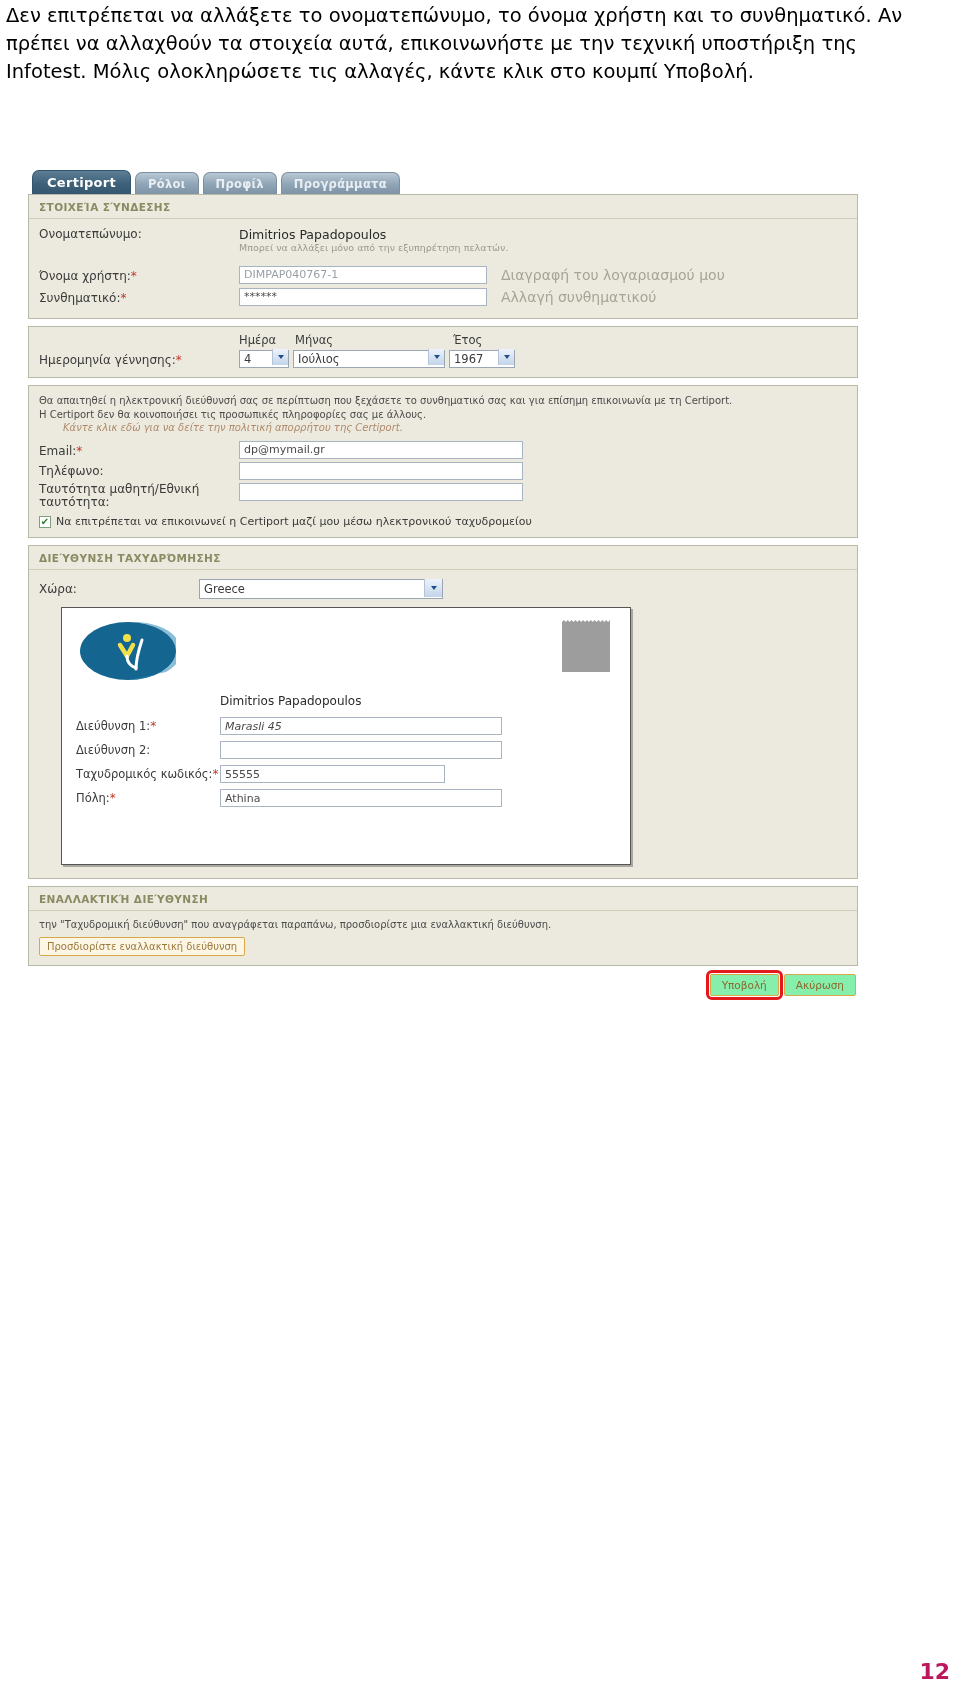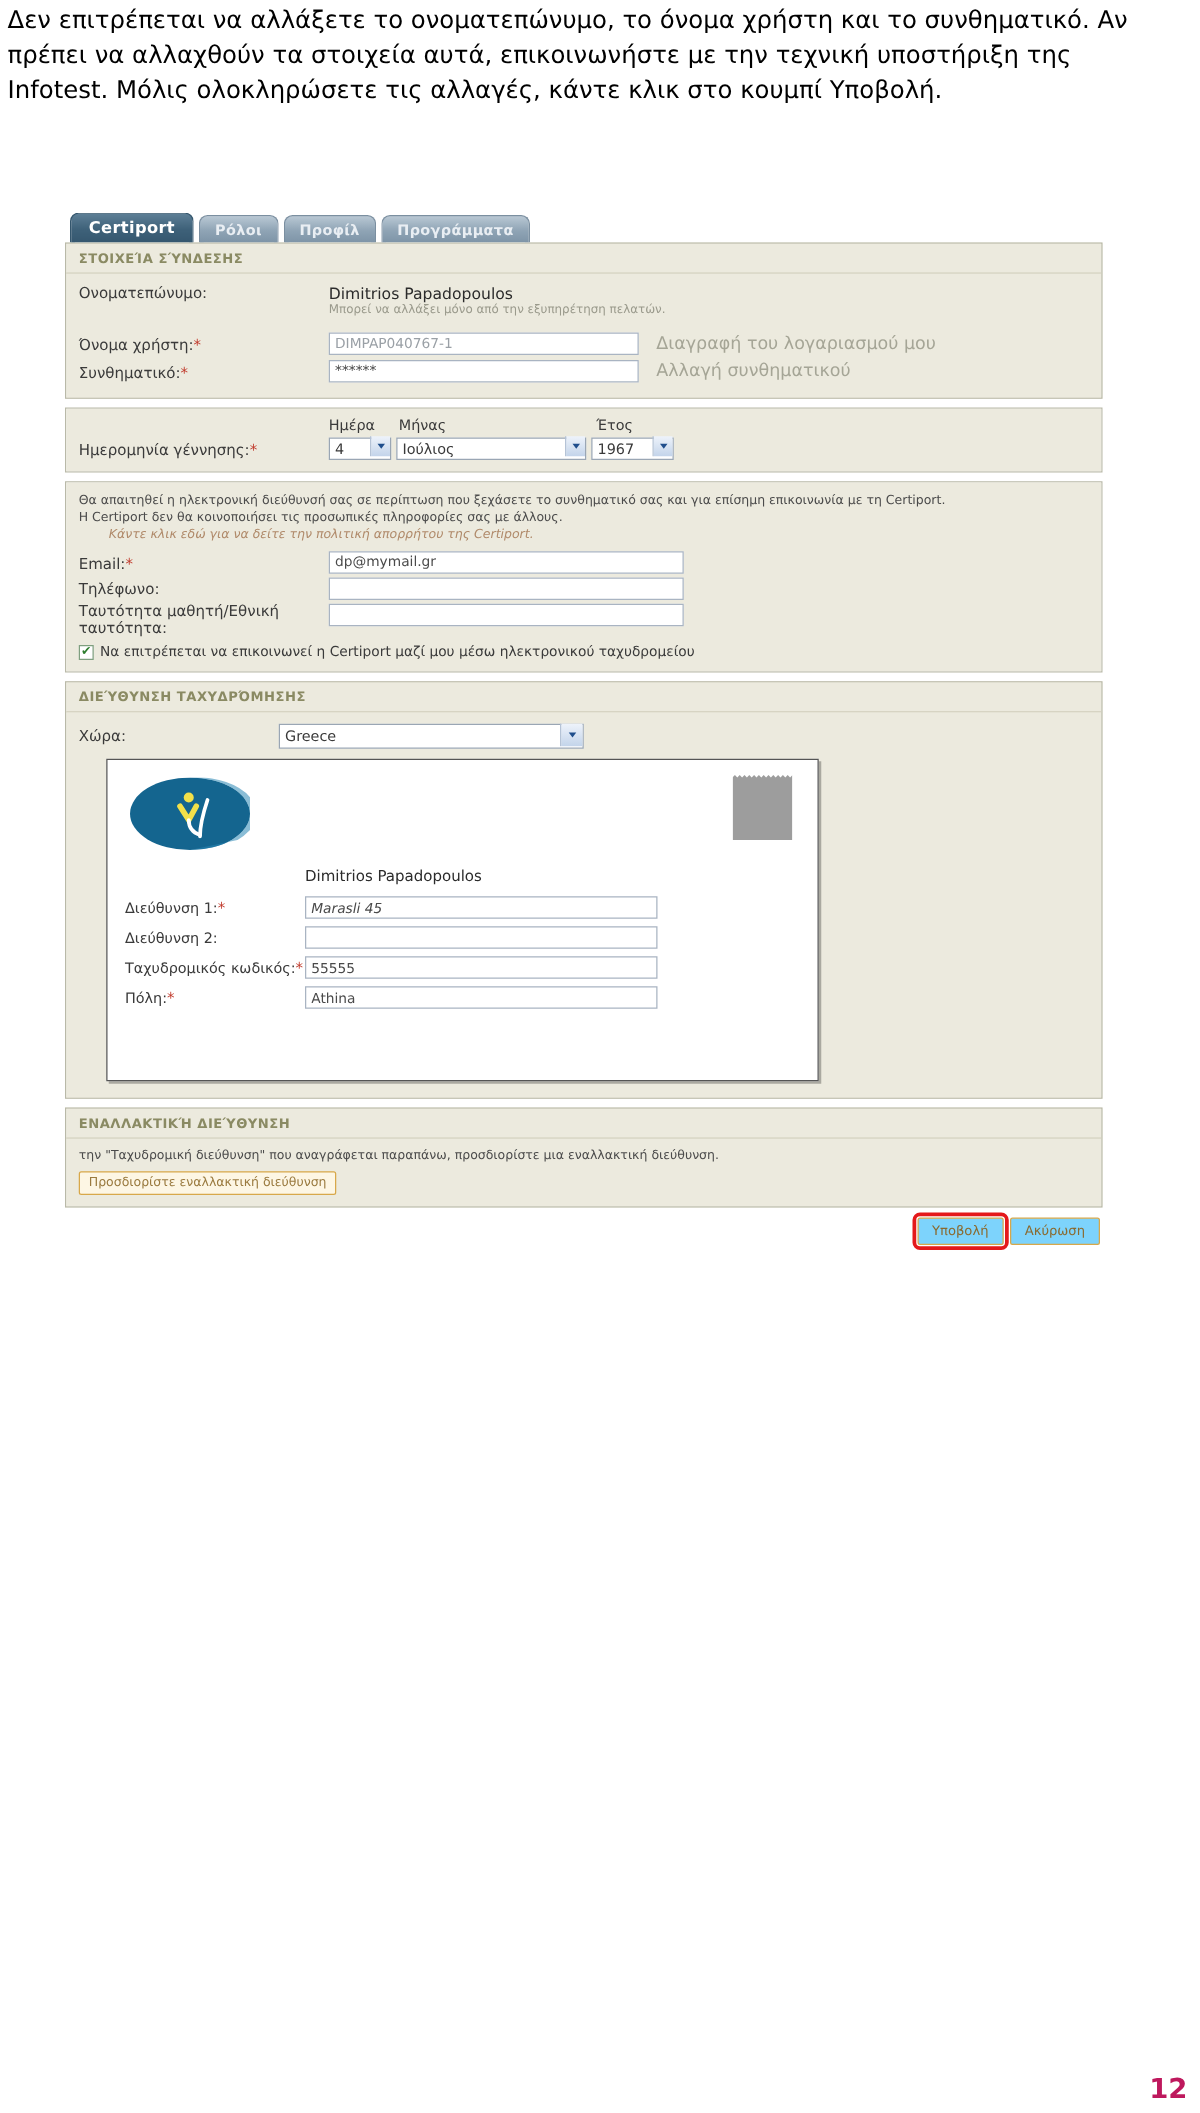--- a/index.html
+++ b/index.html
@@ -19,21 +19,21 @@
     width: 900px;
     font-size: 19.5px;
     line-height: 28px;
     color: #000;
     font-family: "DejaVu Sans", sans-serif;
   }
 
   
   #shot {
     position: absolute;
-    left: 52px; top: 168px;
+    left: 28px; top: 168px;
     width: 830px;
     font-family: "DejaVu Sans", sans-serif;
     color: #3a3a3a;
   }
 
   
   .tabs { display: flex; align-items: flex-end; height: 26px; padding-left: 4px; gap: 4px; }
   .tab {
     height: 22px;
     padding: 0 12px;
@@ -153,21 +153,21 @@
     border: 1px solid #d8a84a;
     background: #fdf6e4;
     padding: 3px 7px;
     border-radius: 2px;
   }
 
   
   .btn-bar { display:flex; justify-content:flex-end; align-items:center; margin-top:8px; padding-right:2px; gap: 5px; }
   .btn {
     font-size: 10.5px; color: #8a6a2f;
-    border: 1px solid #d8a84a; background: #7dd3fc;
+    border: 1px solid #d8a84a; background: #86efac;
     padding: 4px 11px; border-radius: 2px;
   }
   .btn-hl { outline: 3px solid #e4191b; outline-offset: 1px; }
 
   
   #page-no {
     position: absolute; right: 10px; bottom: 6px;
     font-size: 22px; font-weight: bold; color: #be185d;
   }
 </style>
@@ -319,21 +319,21 @@
 
           <div class="env-row">
             <div class="env-lab">Διεύθυνση 2:</div>
             <input class="tf" style="width: 282px;" value="">
           </div>
 
           <div class="env-row">
             <div class="env-lab">
               <span>Ταχυδρομικός κωδικός:</span><span class="req">*</span>
             </div>
-            <input class="tf" style="width: 282px;" value="55555">
+            <input class="tf" style="width: 225px;" value="55555">
           </div>
 
           <div class="env-row">
             <div class="env-lab">
               <span>Πόλη:</span><span class="req">*</span>
             </div>
             <input class="tf" style="width: 282px;" value="Athina">
           </div>
 
         </div>

